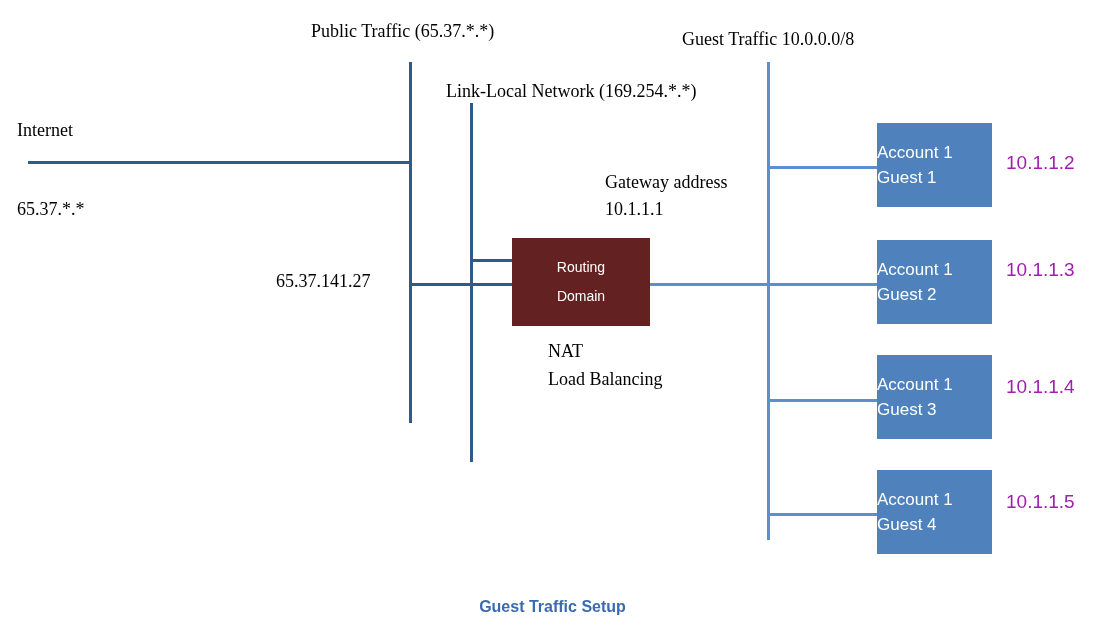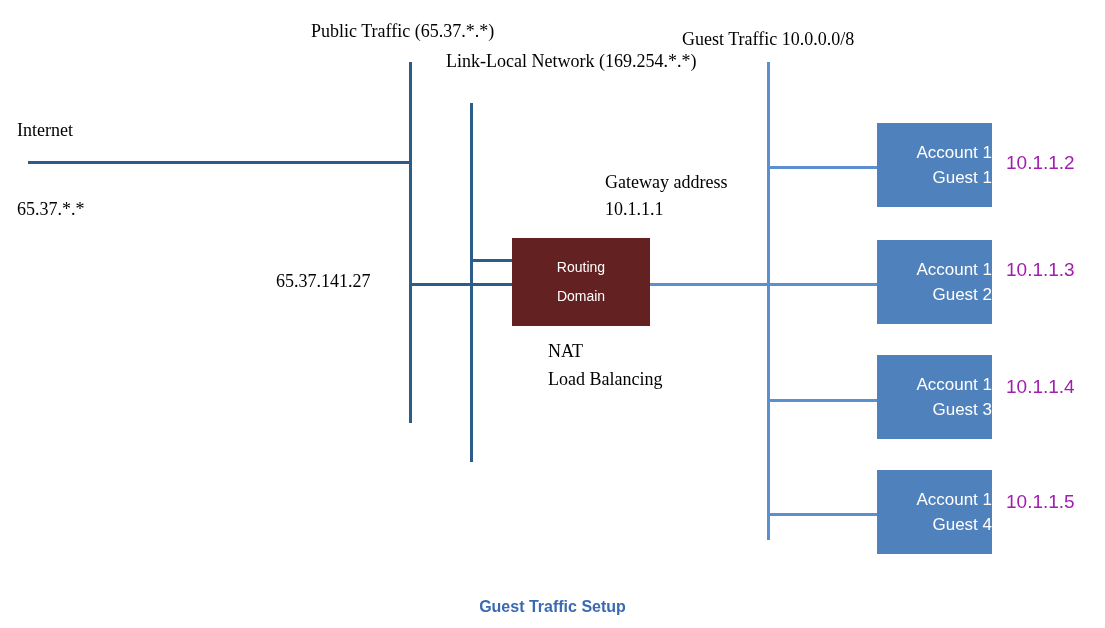--- a/index.html
+++ b/index.html
@@ -44,21 +44,21 @@
     height: 3px;
     background: #5b8fd0;
   }
   .guest-box {
     position: absolute;
     width: 115px;
     height: 84px;
     background: #4f81bd;
     display: flex;
     flex-direction: column;
-    align-items: flex-end;
+    align-items: flex-start;
     justify-content: center;
     color: #ffffff;
     font-size: 17px;
     line-height: 25px;
     font-family: "Liberation Sans", sans-serif;
   }
   .guest-box span {
     display: block;
   }
   .routing-box {
@@ -100,21 +100,21 @@
     font-family: "Liberation Sans", sans-serif;
   }
 </style>
 </head>
 <body>
 
 <div id="canvas">
 
   <div class="label" style="left:311px; top:18px;">Public Traffic (65.37.*.*)</div>
 
-  <div class="label" style="left:446px; top:48px;">Link-Local Network (169.254.*.*)</div>
+  <div class="label" style="left:446px; top:78px;">Link-Local Network (169.254.*.*)</div>
 
   <div class="label" style="left:682px; top:26px;">Guest Traffic 10.0.0.0/8</div>
 
   <div class="vline" style="left:409px; top:62px; height:361px;"></div>
 
   <div class="vline" style="left:470px; top:103px; height:359px;"></div>
 
   <div class="vline-light" style="left:767px; top:62px; height:478px;"></div>
 
   <div class="label" style="left:17px; top:117px;">Internet</div>

